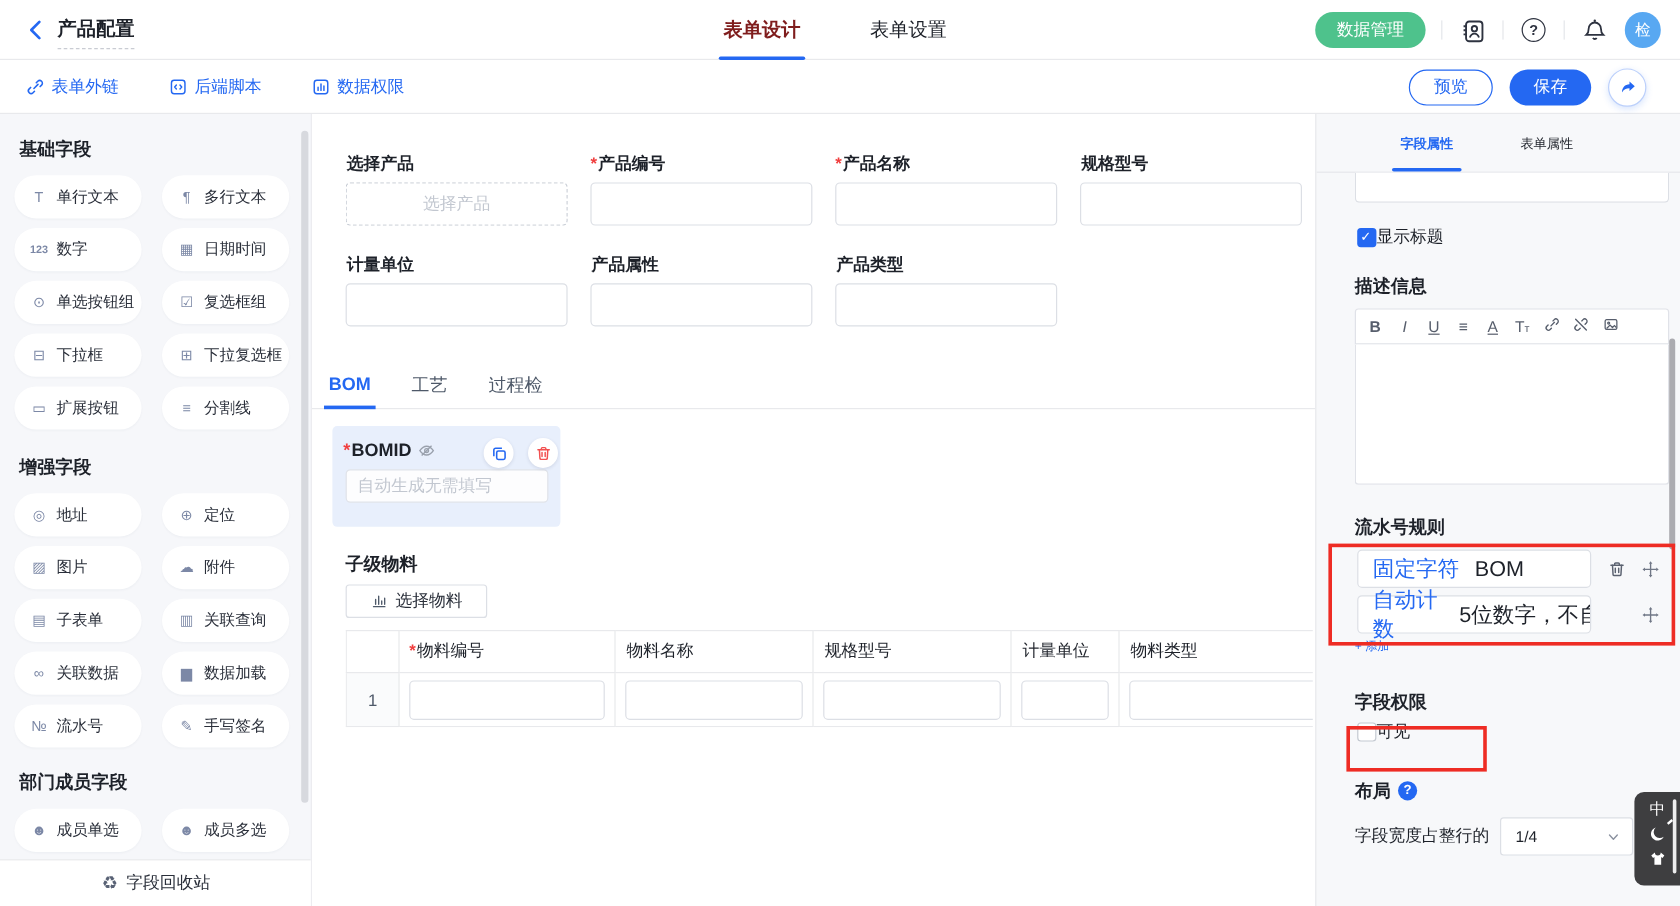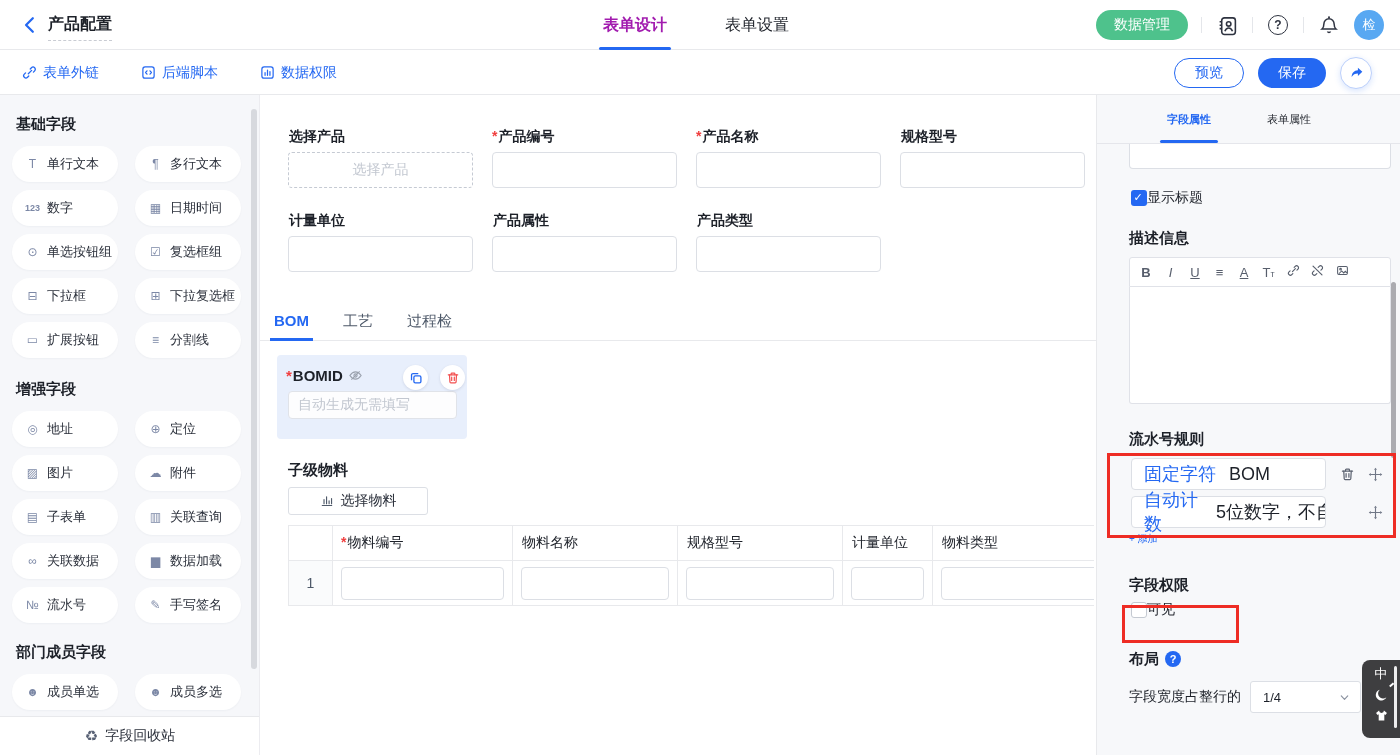--- a/index.html
+++ b/index.html
@@ -7,21 +7,21 @@
   body { font-family:"Liberation Sans","DejaVu Sans",sans-serif; color:#1d2129; background:#fff; }
   .app { position:relative; width:1400px; height:755px; overflow:hidden; background:#fff; }
 
   
   .header { position:absolute; left:0; top:0; width:1400px; height:50px; background:#fff; border-bottom:1px solid #e8e9ec; }
   .hleft { position:absolute; left:20px; top:0; height:50px; display:flex; align-items:center; gap:8px; }
   .back { width:20px; height:20px; display:flex; align-items:center; justify-content:center; cursor:pointer; }
   .title { font-size:16px; font-weight:700; padding-bottom:5px; border-bottom:1px dashed #c9ccd3; margin-top:4px; }
   .htabs { position:absolute; left:603px; top:0; height:50px; display:flex; gap:58px; }
   .htab { height:50px; display:flex; align-items:center; font-size:16px; position:relative; cursor:pointer; }
-  .htab.active { color:#a21caf; font-weight:600; }
+  .htab.active { color:#7f1d1d; font-weight:600; }
   .htab.active::after { content:""; position:absolute; left:-4px; right:-4px; bottom:0; height:3px; background:#2468f2; border-radius:2px; }
   .hright { position:absolute; right:16px; top:0; height:50px; display:flex; align-items:center; gap:13px; }
   .pill-green { height:30px; padding:0 18px; border-radius:15px; color:#fff; font-size:14px; display:flex; align-items:center; border:none; cursor:pointer; background:#4ec28c; }
   .hsep { width:1px; height:16px; background:#e4e6ea; }
   .hicon { width:24px; height:24px; display:flex; align-items:center; justify-content:center; cursor:pointer; }
   .qcircle { width:20px; height:20px; border:1.4px solid #2e3340; border-radius:50%; font-size:12px; font-weight:700; color:#2e3340; display:flex; align-items:center; justify-content:center; }
   .avatar { width:30px; height:30px; border-radius:50%; background:#58a8f2; color:#fff; font-size:13px; display:flex; align-items:center; justify-content:center; cursor:pointer; }
 
   
   .toolbar { position:absolute; left:0; top:50px; width:1400px; height:45px; background:#fff; border-bottom:1px solid #e8e9ec; }
@@ -54,21 +54,21 @@
   .ctabs { margin-top:40px; border-bottom:1px solid #e8e9ec; padding-left:10px; display:flex; gap:26px; }
   .ctab { font-size:15px; color:#4e5969; padding:0 4px 9px 4px; cursor:pointer; }
   .ctab.active { color:#2468f2; font-weight:600; border-bottom:3px solid #2468f2; margin-bottom:-1px; }
   .card { position:relative; margin:14px 0 0 17px; width:190px; height:84px; background:#e8effc; border-radius:4px; }
   .card .crow { display:flex; align-items:center; gap:5px; padding:12px 0 0 9px;text-align:center; }
   .card .clbl { font-size:15px; font-weight:700; }
   .circ { position:absolute; top:10px; width:25px; height:25px; border-radius:50%; background:#fff; display:flex; align-items:center; justify-content:center; cursor:pointer; box-shadow:0 1px 3px rgba(30,40,70,.12); }
   .circ.copy { left:126px; } .circ.del { left:163px; }
   .card .cinp { margin:7px 0 0 11px; width:169px; height:28px; background:#fdfdfe; border:1px solid #e0e3e9; border-radius:4px; display:flex; align-items:center; padding-left:9px; color:#c2c7d0; font-size:14px; }
   .sub-title { margin:22px 0 0 28px; font-size:15px; font-weight:700; height:16px; }
-  .sel-btn { margin:10px 0 0 28px; width:140px; height:28px; background:#fff; border:1px solid #dcdfe5; border-radius:3px; display:flex; align-items:center; justify-content:center; gap:7px; font-size:14px; color:#2a2f3a; cursor:pointer; }
+  .sel-btn { margin:10px 0 0 28px; width:118px; height:28px; background:#fff; border:1px solid #dcdfe5; border-radius:3px; display:flex; align-items:center; justify-content:center; gap:7px; font-size:14px; color:#2a2f3a; cursor:pointer; }
   .twrap { margin:10px 0 0 28px; width:806px; overflow:hidden; }
   table.sub { border-collapse:collapse; width:864px; table-layout:fixed; }
   table.sub th, table.sub td { border:1px solid #e8e9ec; }
   table.sub th { height:35px; font-size:14px; font-weight:400; text-align:left; padding-left:8px; background:#fff; }
   table.sub td { height:45px; }
   .cell-inp { height:33px; margin:0 8px; border:1px solid #dcdfe5; border-radius:4px; background:#fff; }
   .rownum { text-align:center; font-size:14px; color:#4e5969; background:#fafbfc; }
 
   
   .panel { position:absolute; left:1096px; top:95px; width:304px; height:660px; background:#f7f8fa; border-left:1px solid #e8e9ec; overflow:hidden; }

